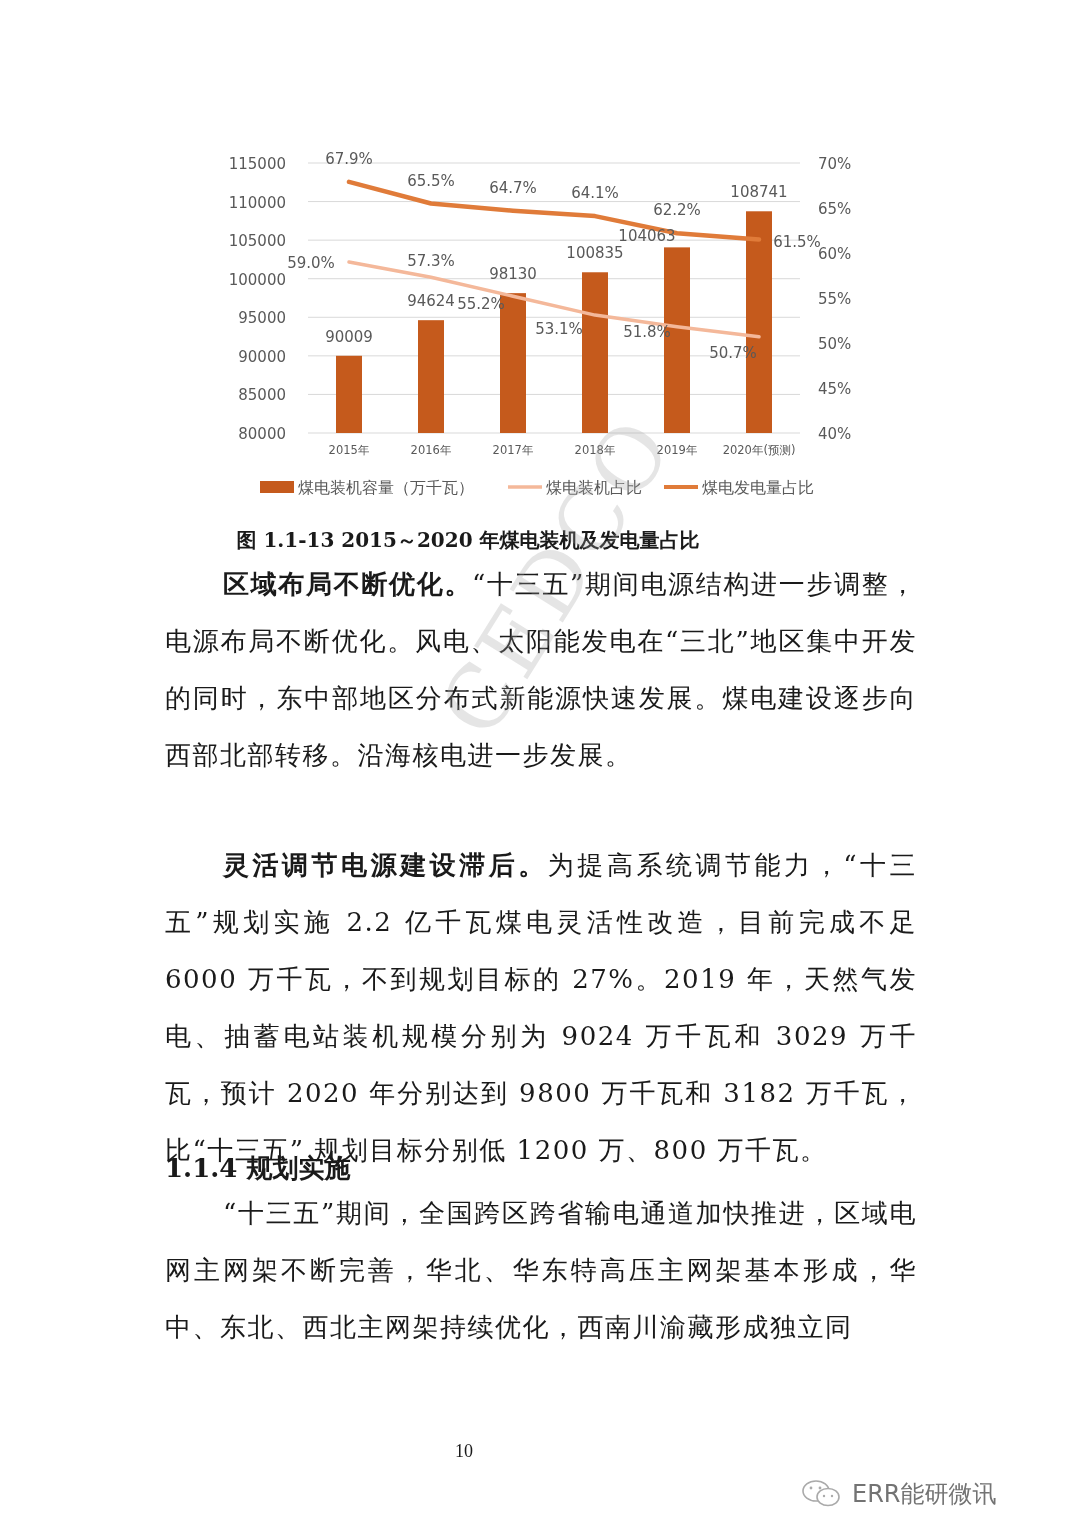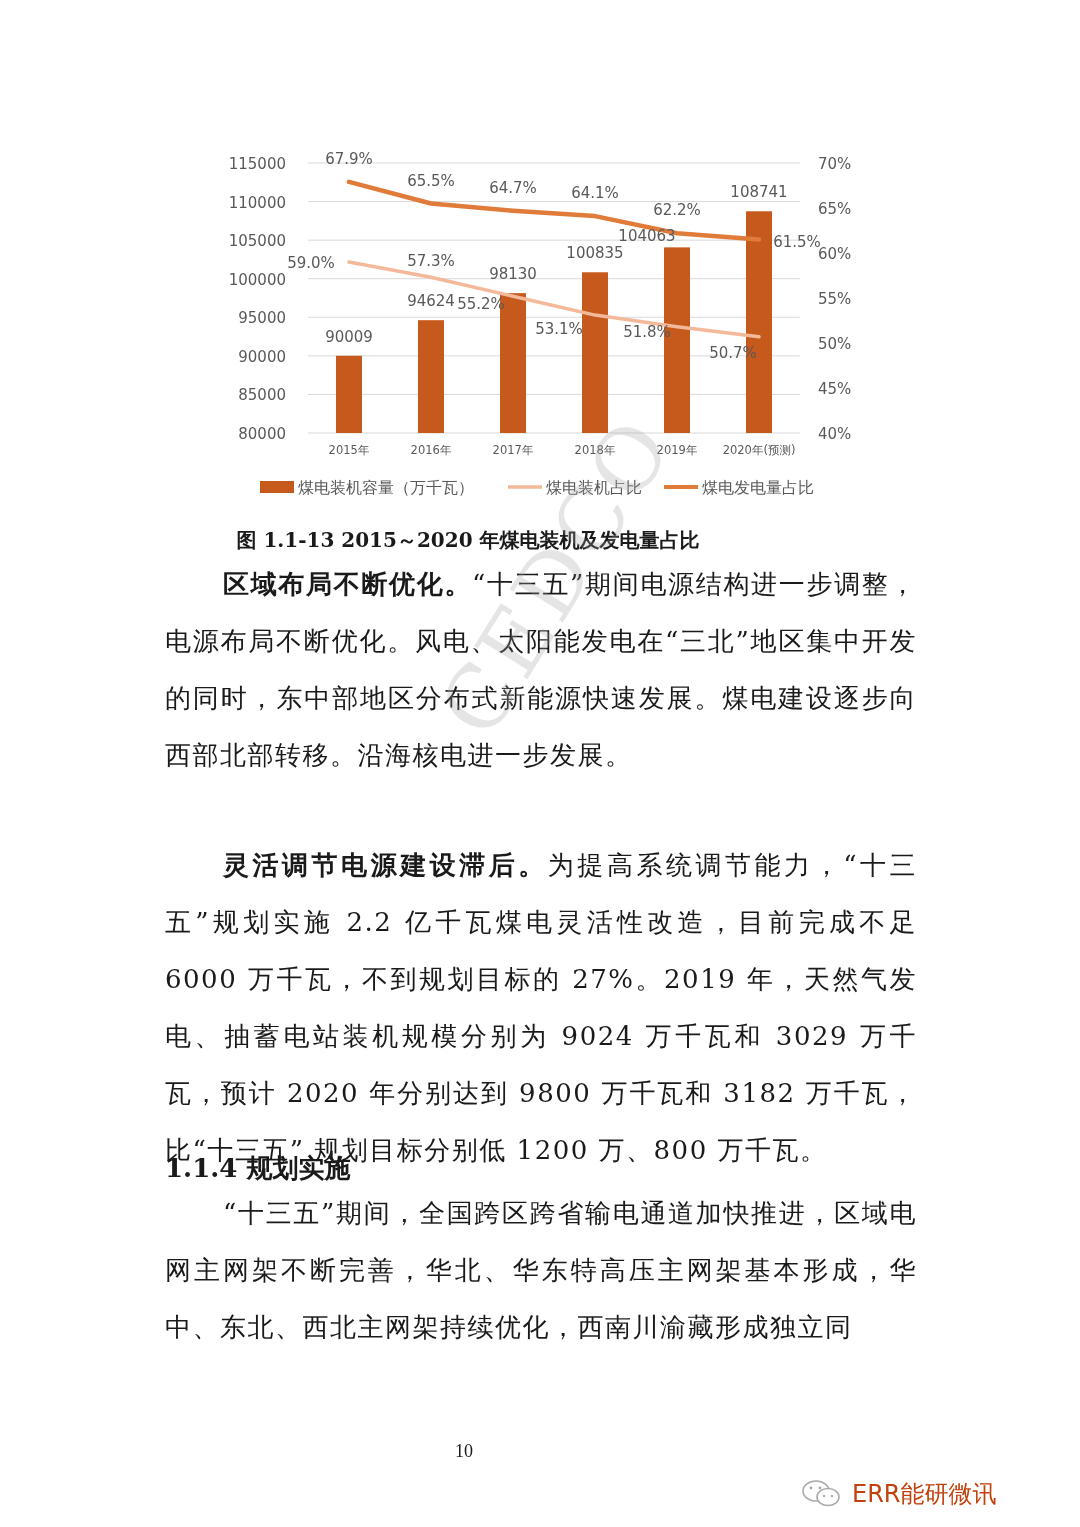--- a/index.html
+++ b/index.html
@@ -17,21 +17,21 @@
   .p2 { top: 837px; text-indent: 58px; }
   .heading { position: absolute; left: 165px; top: 1143px; font-size: 26px; font-weight: bold;
              line-height: 50px; }
   .p3 { top: 1185px; text-indent: 58px; }
   .pagenum { position: absolute; left: 0; width: 928px; top: 1405px; text-align: center;
              font-size: 18px; font-family: "Liberation Serif", serif; margin-top: 36px; }
   .watermark { position: absolute; left: 420px; top: 700px; font-size: 86px; color: rgba(160,160,160,0.28);
                transform: rotate(-58deg); transform-origin: left top; font-family: "DejaVu Serif", serif;
                letter-spacing: 4px; pointer-events: none; }
   .wechat { position: absolute; left: 800px; top: 1478px; display: flex; align-items: center;
-            color: #c2410c; font-size: 24px; font-family: "DejaVu Sans", sans-serif; }
+            color: #737373; font-size: 24px; font-family: "DejaVu Sans", sans-serif; }
   .wechat svg { margin-right: 8px; }
 </style>
 </head>
 <body>
 
 <div class="chart">
   <svg id="chart-svg" width="1080" height="510">
       <line x1="308" x2="800" y1="433" y2="433" stroke="#d9d9d9" stroke-width="1"></line>
       <text x="286" y="439" text-anchor="end" font-size="15" fill="#595959">80000</text>
       <line x1="308" x2="800" y1="394.42857142857144" y2="394.42857142857144" stroke="#d9d9d9" stroke-width="1"></line>

